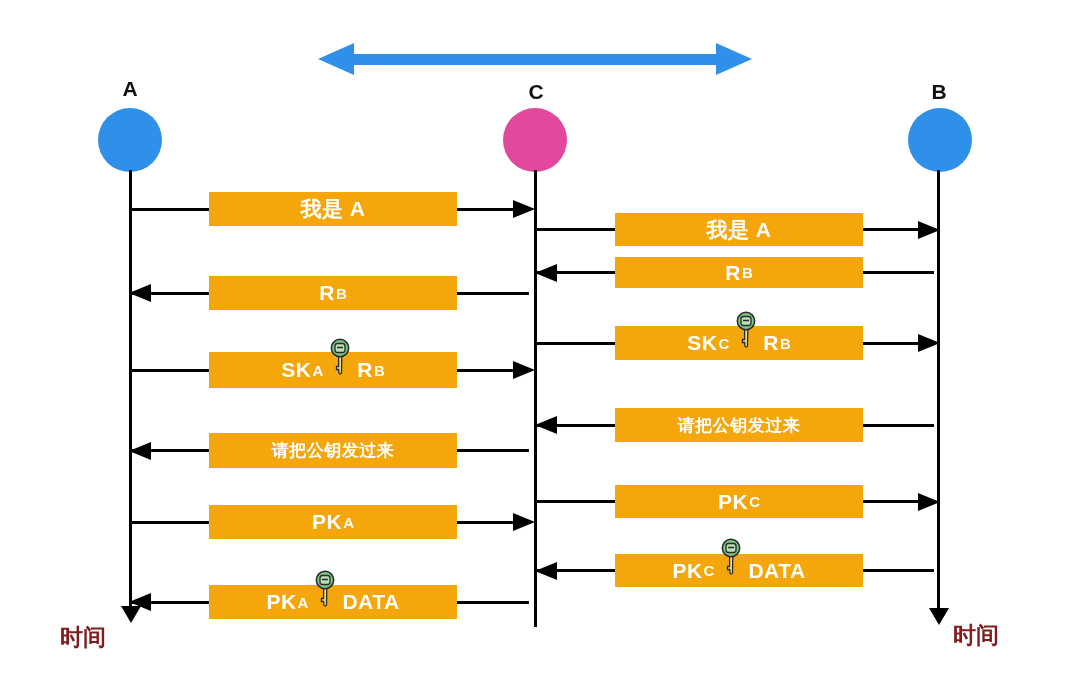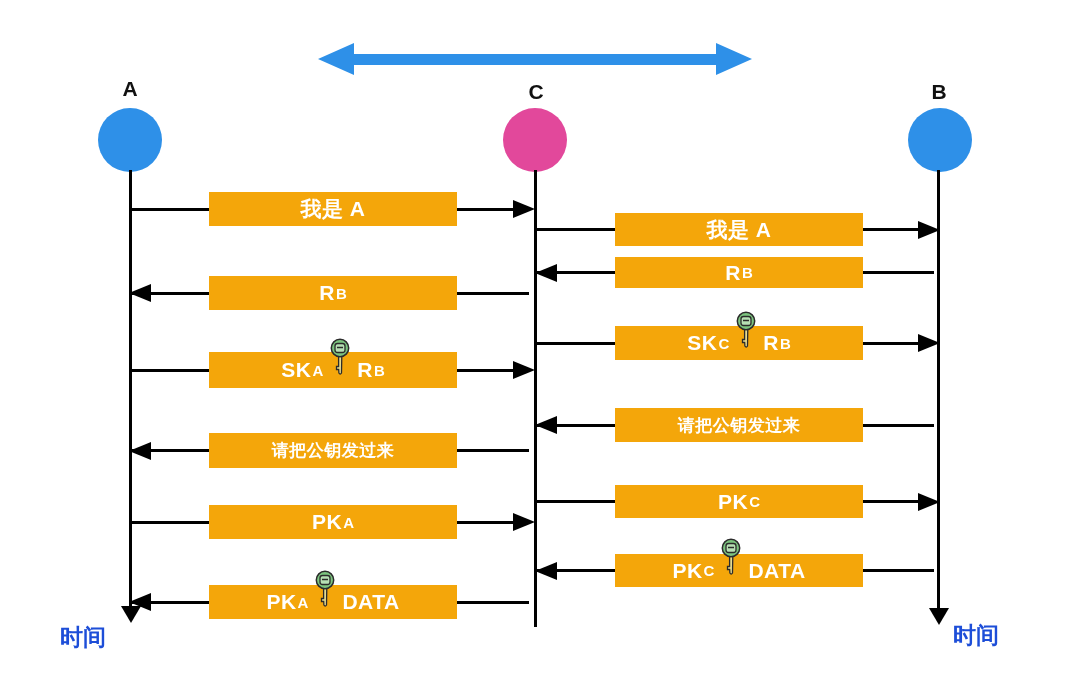--- a/index.html
+++ b/index.html
@@ -17,21 +17,21 @@
   .actor-label { position:absolute; transform:translateX(-50%); font-size:21px; font-weight:bold; color:#111; }
   .actor-dot { position:absolute; width:64px; height:64px; border-radius:50%; }
   .dot-a, .dot-b { background:#2E90E8; }
   .dot-c { background:#E2489B; }
 
   
   .lifeline { position:absolute; width:3px; background:#000; }
   .life-end { position:absolute; width:0; height:0;
     border-left:10px solid transparent; border-right:10px solid transparent; border-top:17px solid #000; }
 
-  .time-label { position:absolute; font-size:23px; font-weight:bold; color:#1d4ed8; }
+  .time-label { position:absolute; font-size:23px; font-weight:bold; color:#7f1d1d; }
 
   
   .msg { position:absolute; }
   .msg-line { position:absolute; left:0; right:4px; top:50%; height:3px; margin-top:-1.5px; background:#000; }
   .msg-head { position:absolute; width:0; height:0; top:50%; transform:translateY(-50%); }
   .dir-right .msg-head { right:-2px; border-top:9px solid transparent; border-bottom:9px solid transparent; border-left:22px solid #000; }
   .dir-left  .msg-head { left:-2px;  border-top:9px solid transparent; border-bottom:9px solid transparent; border-right:22px solid #000; }
   .msg-box {
     position:absolute; left:78px; width:248px; top:0; height:100%;
     background:#F4A60A; color:#ffffff; font-weight:bold; font-size:21px;

